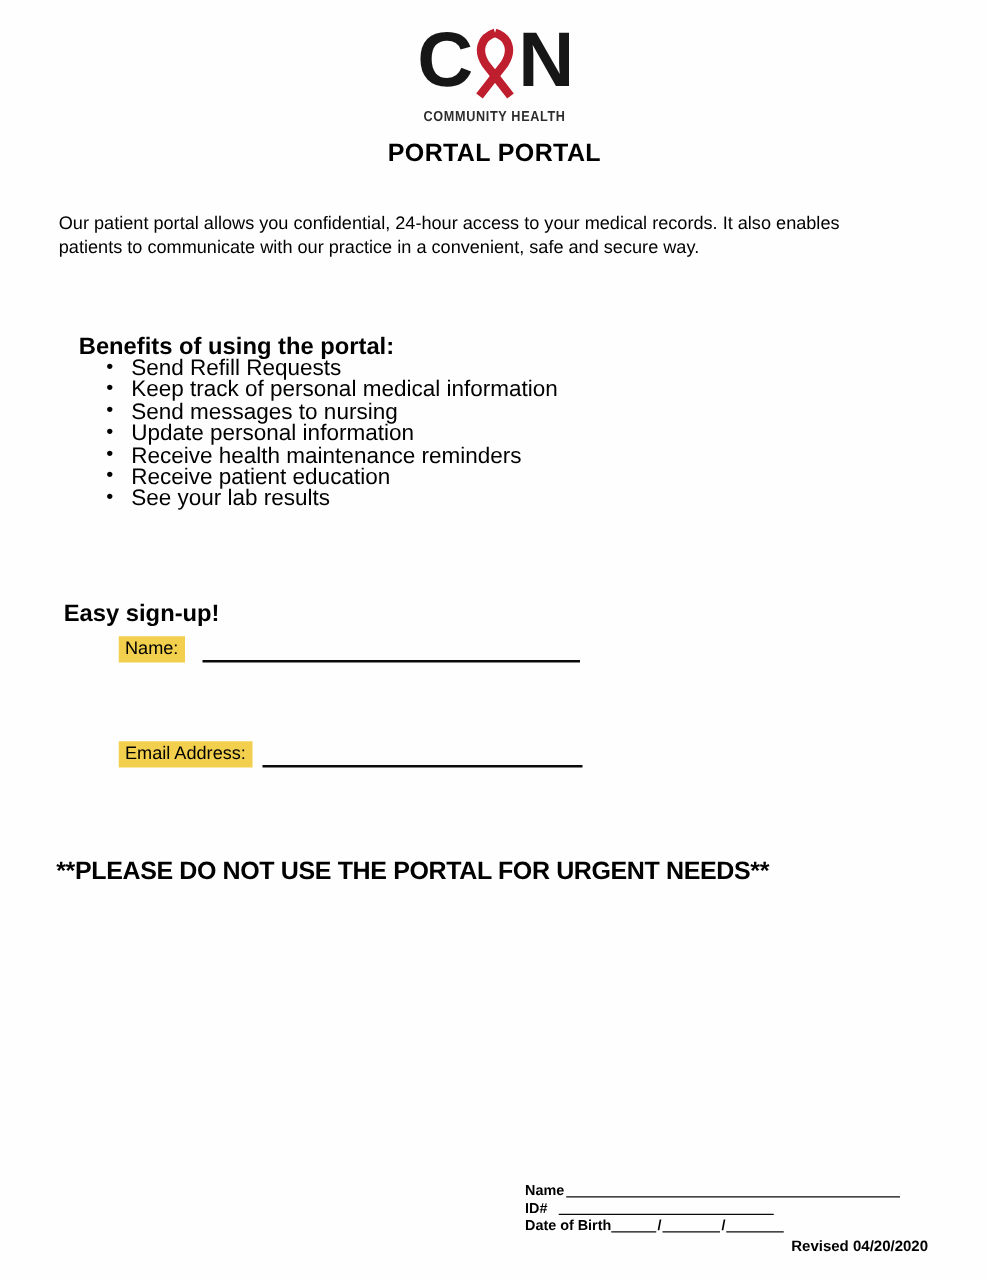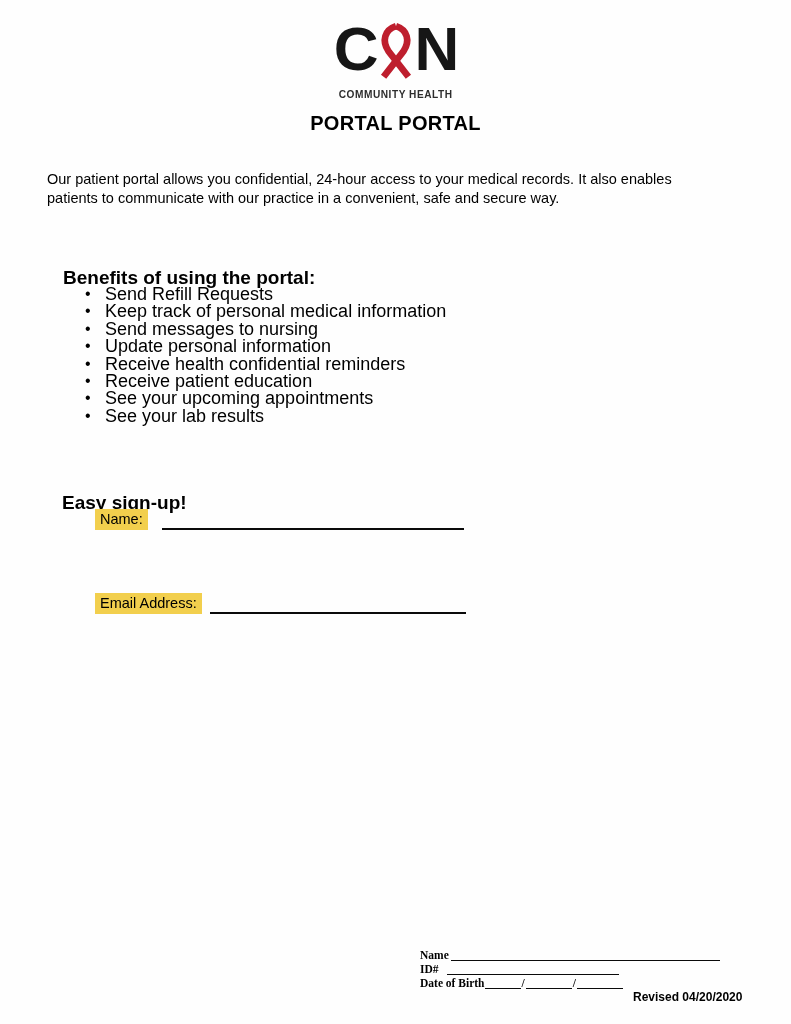--- a/index.html
+++ b/index.html
@@ -50,21 +50,21 @@
   .benefits-list li {
     position:relative; padding-left:20px;
     font-size:18px; line-height:17.4px;
   }
   .benefits-list li::before {
     content:"\2022"; position:absolute; left:0; top:-1px; font-size:16px;
   }
 
   
   .signup-heading {
-    position:absolute; top:477px; left:47px; margin:15px;
+    position:absolute; top:477px; left:47px; margin:4px;
     font-size:19px; font-weight:700;
   }
   .field-row { position:absolute; left:55px; display:flex; align-items:flex-end;padding-left:40px; }
   .row-name  { top:508px; }
   .row-dob   { top:550px; }
   .row-email { top:592px; }
   .field-label {
     background:var(--highlight,#F2CF4D);
     padding:2px 5px 3px 5px; font-size:14.5px;
   }
@@ -77,21 +77,21 @@
   .warning {
     position:absolute; top:686px; left:45px;
     font-size:20px; font-weight:800; letter-spacing:-0.3px;
   }
 
   
   .footer-form {
     position:absolute; left:420px; top:947px; width:300px;
     font-size:11.5px; font-weight:700;
   }
-  .f-row { display:flex; align-items:flex-end; height:14px;font-family:Liberation Serif, serif; }
+  .f-row { display:flex; height:14px; }
   .f-label { white-space:pre; }
   .f-line, .f-seg { border-bottom:1.5px solid #0a0a0a; height:10px; }
   .f-line-name { flex:1; margin-left:2px; }
   .f-line-id   { width:172px; margin-left:6px; }
   .s1 { width:36px; } .s2 { width:46px; } .s3 { width:46px; }
   .f-slash { padding:0 1px; }
 
   .revised {
     position:absolute; left:633px; top:990px;
     font-size:12px; font-weight:700;
@@ -117,39 +117,39 @@
   <h1 class="title">PORTAL PORTAL</h1>
 
   <p class="intro">Our patient portal allows you confidential, 24-hour access to your medical records. It also enables patients to communicate with our practice in a convenient, safe and secure way.</p>
 
   <h2 class="benefits-heading">Benefits of using the portal:</h2>
   <ul class="benefits-list">
     <li>Send Refill Requests</li>
     <li>Keep track of personal medical information</li>
     <li>Send messages to nursing</li>
     <li>Update personal information</li>
-    <li>Receive health confidential reminders</li>
+    <li>Receive health maintenance reminders</li>
     <li>Receive patient education</li>
-    <li>See your upcoming appointments</li>
     <li>See your lab results</li>
   </ul>
 
   <h2 class="signup-heading">Easy sign-up!</h2>
 
   <div class="field-row row-name">
     <span class="field-label">Name:</span>
     <span class="blank blank-name"></span>
   </div>
 
 
   <div class="field-row row-email">
     <span class="field-label">Email Address:</span>
     <span class="blank blank-email"></span>
   </div>
 
+  <div class="warning">**PLEASE DO NOT USE THE PORTAL FOR URGENT NEEDS**</div>
 
   <div class="footer-form">
     <div class="f-row">
       <span class="f-label">Name</span>
       <span class="f-line f-line-name"></span>
     </div>
     <div class="f-row">
       <span class="f-label">ID# </span>
       <span class="f-line f-line-id"></span>
     </div>

